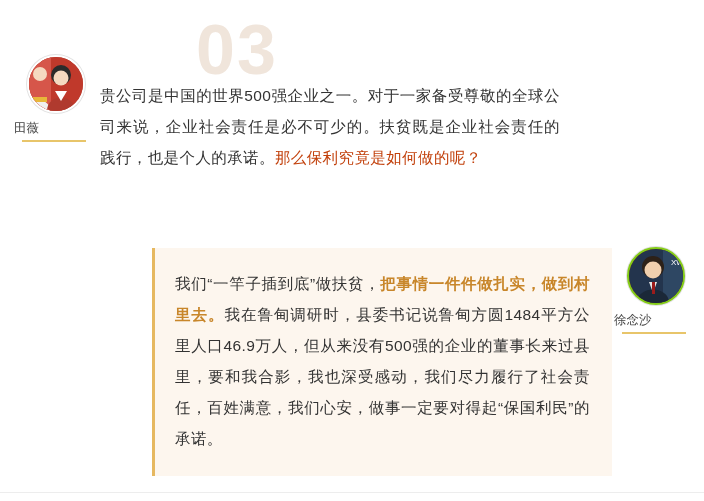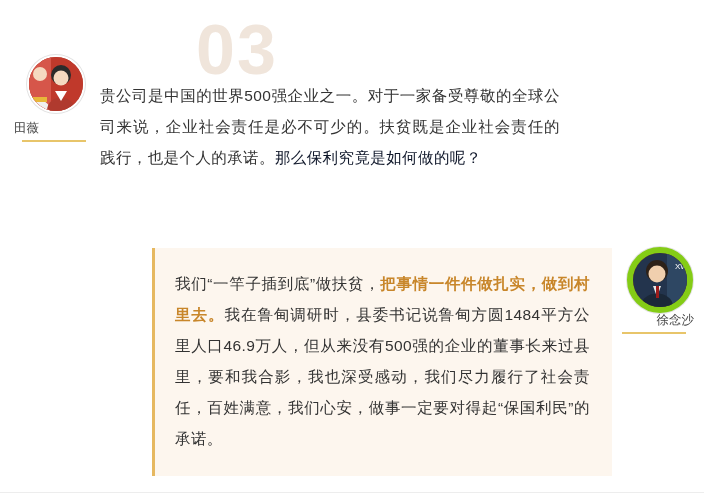--- a/index.html
+++ b/index.html
@@ -42,21 +42,21 @@
     width: 460px;
   }
   .q-text {
     font-size: 15.5px;
     line-height: 31px;
     color: #333333;
     text-align: justify;
     letter-spacing: 0.4px;
   }
   .q-text .hl {
-    color: #0f172a;
+    color: #c2410c;
   }
 
   
   .avatar-left {
     position: absolute;
     left: 27px;
     top: 55px;
     width: 54px;
     height: 54px;
     border-radius: 50%;
@@ -66,21 +66,21 @@
     background: #b5453a;
   }
   .avatar-right {
     position: absolute;
     left: 627px;
     top: 247px;
     width: 54px;
     height: 54px;
     border-radius: 50%;
     overflow: hidden;
-    border: 6px solid #84cc16;
+    border: 2px solid #84cc16;
     box-shadow: 0 0 0 1px #e2e2e2;
     background: #a16207;
   }
   .avatar-inner {
     width: 100%;
     height: 100%;
     position: relative;
   }
 
   .name-left {
@@ -99,21 +99,21 @@
     top: 140px;
     width: 64px;
     height: 2px;
     background: #e8c56a;
   }
   .name-right {
     position: absolute;
     left: 614px;
     top: 312px;
     width: 80px;
-    text-align: right;
+    text-align: left;
     font-size: 12.5px;
     color: #444444;
   }
   .name-right-rule {
     position: absolute;
     left: 622px;
     top: 332px;
     width: 64px;
     height: 2px;
     background: #e8c56a;

